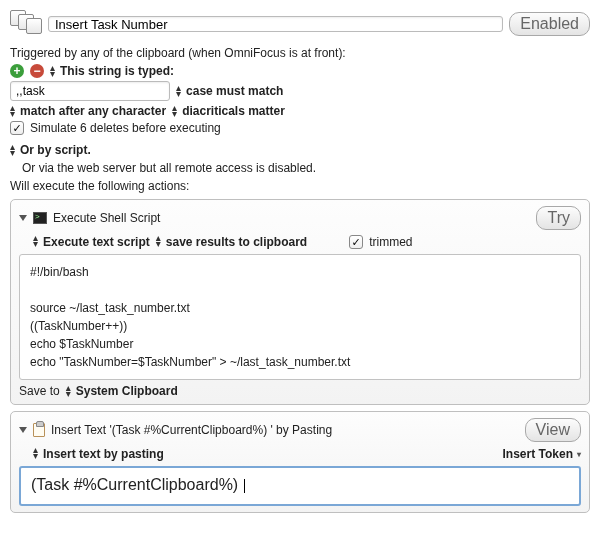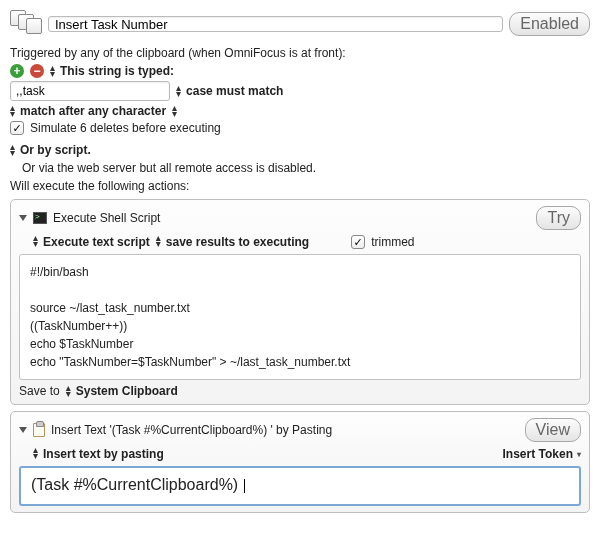--- a/index.html
+++ b/index.html
@@ -206,20 +206,21 @@
 <div class="row indent2">
   <input class="small-input" value=",,task" style="">
   <span class="updown"></span>
   <span class="bold">case must match</span>
 </div>
 
 <div class="row indent2">
   <span class="updown"></span>
   <span class="bold">match after any character</span>
   <span class="updown"></span>
+  <span class="bold">diacriticals matter</span>
 </div>
 
 <div class="row indent2">
   <span class="checkbox checked"></span>
   <span>Simulate 6 deletes before executing</span>
 </div>
 
 <div class="row indent1" style="margin-top:8px;">
   <span class="updown"></span>
   <span class="bold">Or by script.</span>
@@ -234,21 +235,21 @@
     <span class="disclosure"></span>
     <span class="term-icon"></span>
     <span>Execute Shell Script</span>
     <span class="flex-spacer"></span>
     <button class="pill-btn">Try</button>
   </div>
   <div class="options-row">
     <span class="updown"></span>
     <span class="bold">Execute text script</span>
     <span class="updown"></span>
-    <span class="bold">save results to executing</span>
+    <span class="bold">save results to clipboard</span>
     <span style="width:30px;"></span>
     <span class="checkbox checked"></span>
     <span>trimmed</span>
   </div>
   <div class="script-area">#!/bin/bash
 
 source ~/last_task_number.txt
 ((TaskNumber++))
 echo $TaskNumber
 echo "TaskNumber=$TaskNumber" &gt; ~/last_task_number.txt</div>

